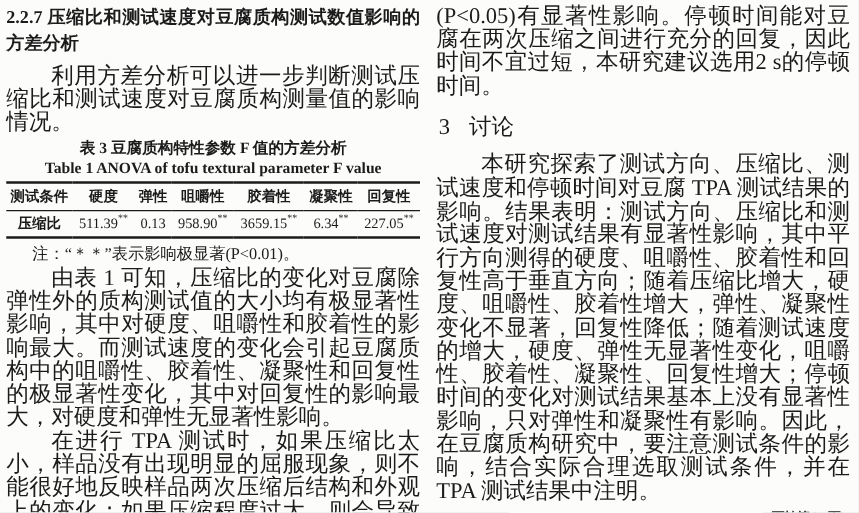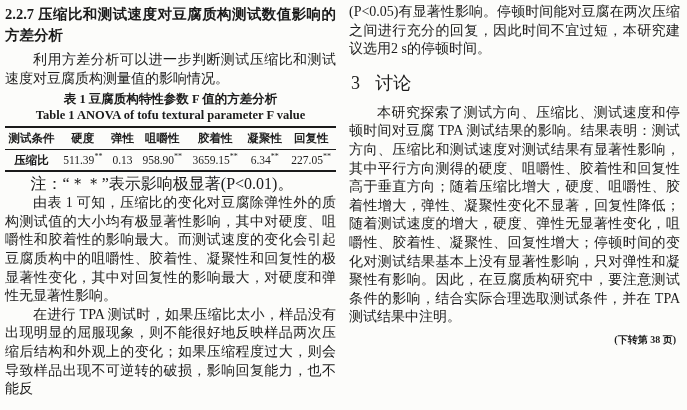--- a/index.html
+++ b/index.html
@@ -8,21 +8,21 @@
     background: #fcfcfa;
     color: #1b1b1b;
     font-family: "Liberation Serif", "DejaVu Serif", serif;
     display: flex;
     gap: 13px;
     padding: 3px 5px;
     box-sizing: border-box;
     overflow: hidden;
   }
   .col { width: 331px; display: flex; flex-direction: column; }
-  p { margin: 0; font-size: 14px; line-height: 18.6px; text-align: justify; }
+  p { margin: 0; font-size: 18px; line-height: 18.6px; text-align: justify; }
   p.indent { text-indent: 2em; }
   .heading {
     font-size: 14.5px; font-weight: bold; line-height: 21px;
     margin: 1px 0 5px 0; text-align: justify;
   }
   .cap-zh { font-size: 12.5px; font-weight: bold; text-align: center; margin-top: 4px; line-height: 15px; }
   .cap-en { font-size: 12.5px; font-weight: bold; text-align: center; margin: 1px 0 4px 0; line-height: 14px; }
   table.anova {
     width: 100%; border-collapse: collapse;
     border-top: 2px solid #1b1b1b; border-bottom: 2px solid #1b1b1b;
@@ -34,35 +34,35 @@
   table.anova td { font-size: 11.5px; padding: 2.5px 0; text-align: center; font-weight: normal; }
   table.anova td.cond { font-weight: bold; }
   table.anova sup { font-size: 8px; vertical-align: super; line-height: 0; }
   table.anova th:nth-child(1) { width: 16%; }
   table.anova th:nth-child(2) { width: 15%; }
   table.anova th:nth-child(3) { width: 9%; }
   table.anova th:nth-child(4) { width: 15%; }
   table.anova th:nth-child(5) { width: 17%; }
   table.anova th:nth-child(6) { width: 13%; }
   table.anova th:nth-child(7) { width: 15%; }
-  .note { font-size: 16px; margin: 4px 0 3px 0; text-indent: 1.6em; line-height: 15px; }
+  .note { font-size: 13px; margin: 4px 0 3px 0; text-indent: 1.6em; line-height: 15px; }
   .sec-heading { font-size: 18px; font-weight: normal; margin: 13px 0 10px 2px; line-height: 22px; }
   .sec-num { margin-right: 0.85em; }
   .cont { text-align: right; font-size: 10px; font-weight: bold; margin-top: 6px; padding-right: 4px; }
 </style>
 </head>
 <body>
 
 <div class="page">
 
   <div class="col">
     <div class="heading">2.2.7  压缩比和测试速度对豆腐质构测试数值影响的方差分析</div>
     <p class="indent">利用方差分析可以进一步判断测试压缩比和测试速度对豆腐质构测量值的影响情况。</p>
 
-    <div class="cap-zh">表 1  豆腐质构特性参数 F 值的方差分析</div>
+    <div class="cap-zh">表 3  豆腐质构特性参数 F 值的方差分析</div>
     <div class="cap-en">Table 1  ANOVA of tofu textural parameter F value</div>
 
     <table class="anova">
         <thead>
           <tr>
             <th>测试条件</th>
             <th>硬度</th>
             <th>弹性</th>
             <th>咀嚼性</th>
             <th>胶着性</th>

